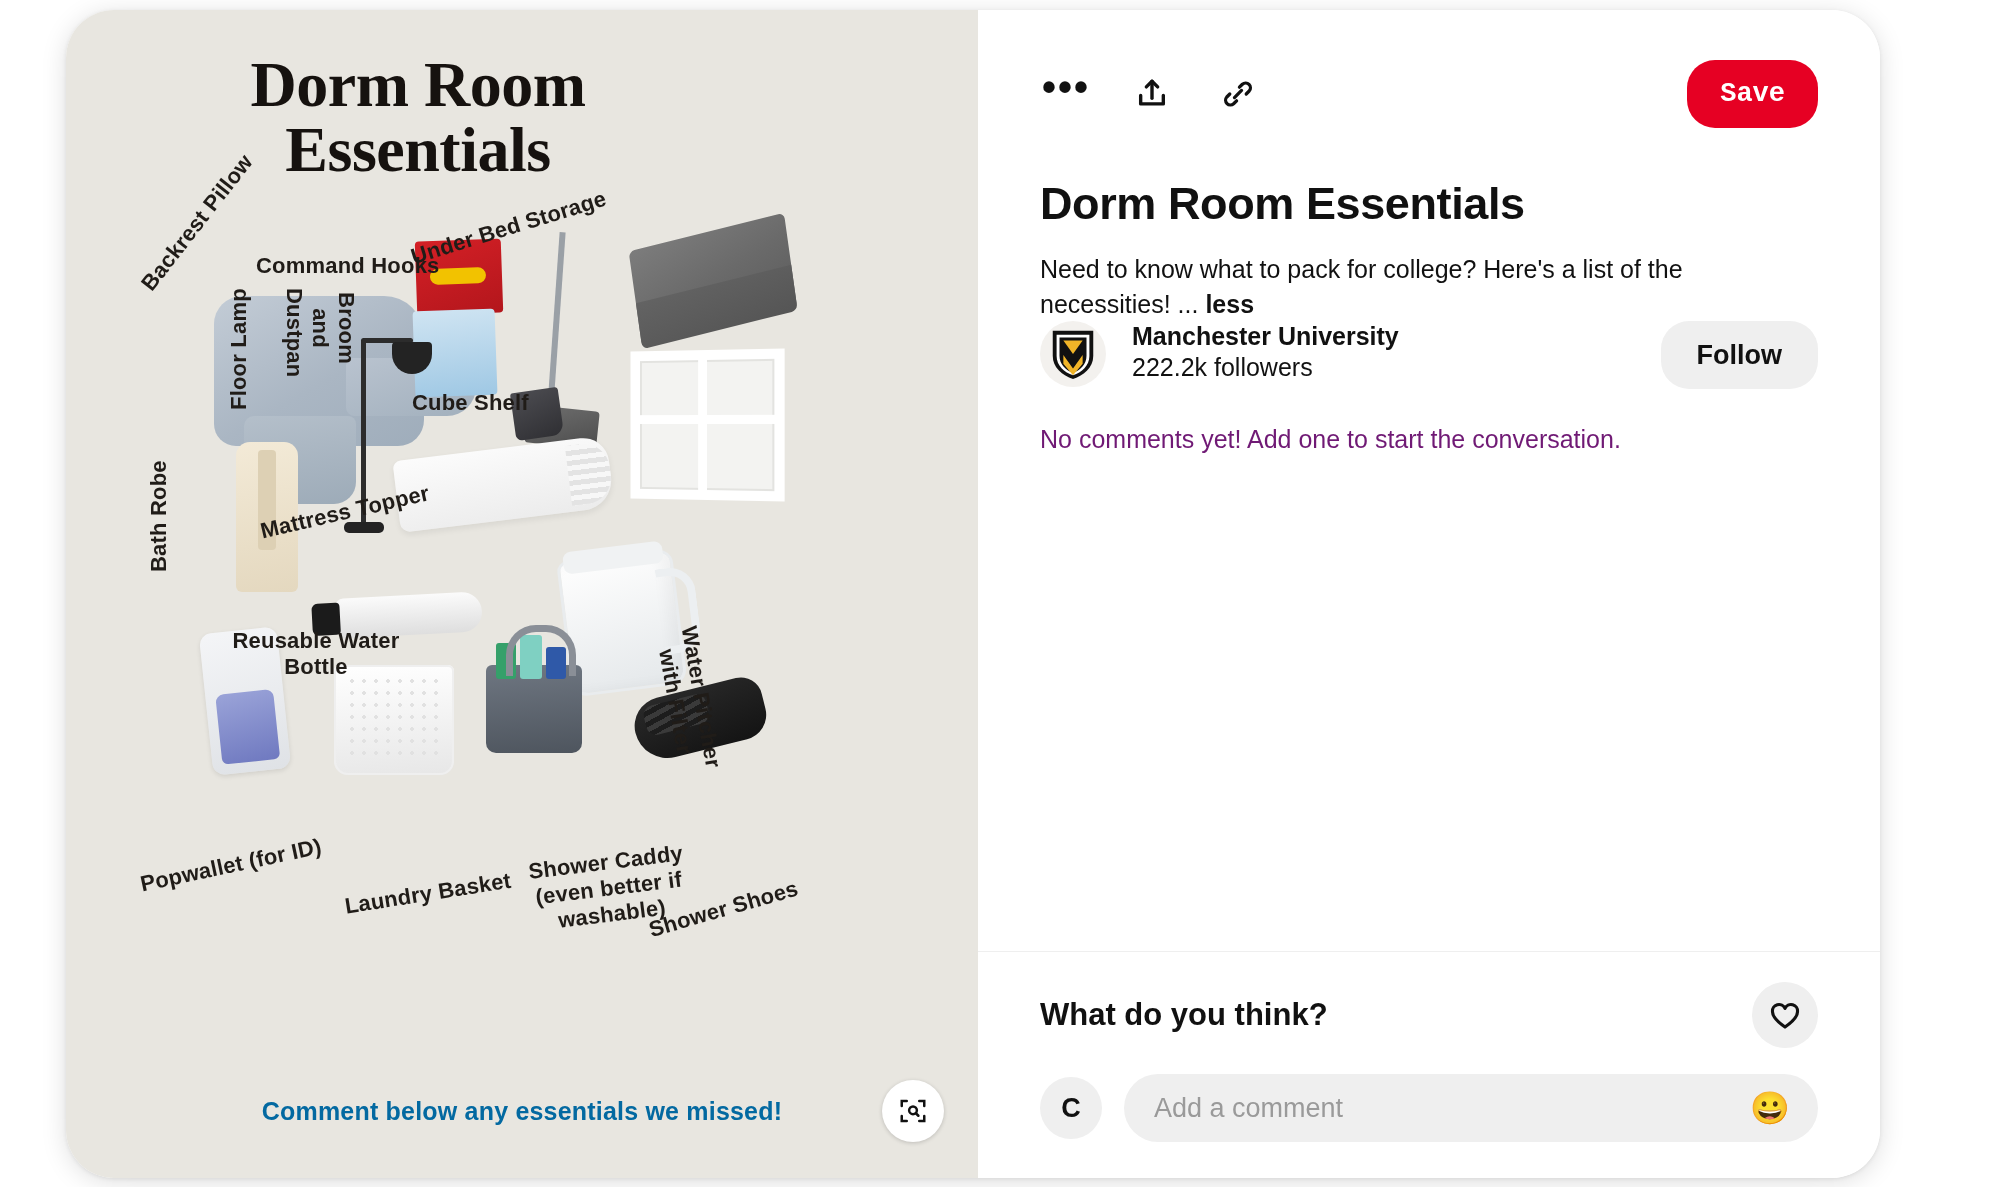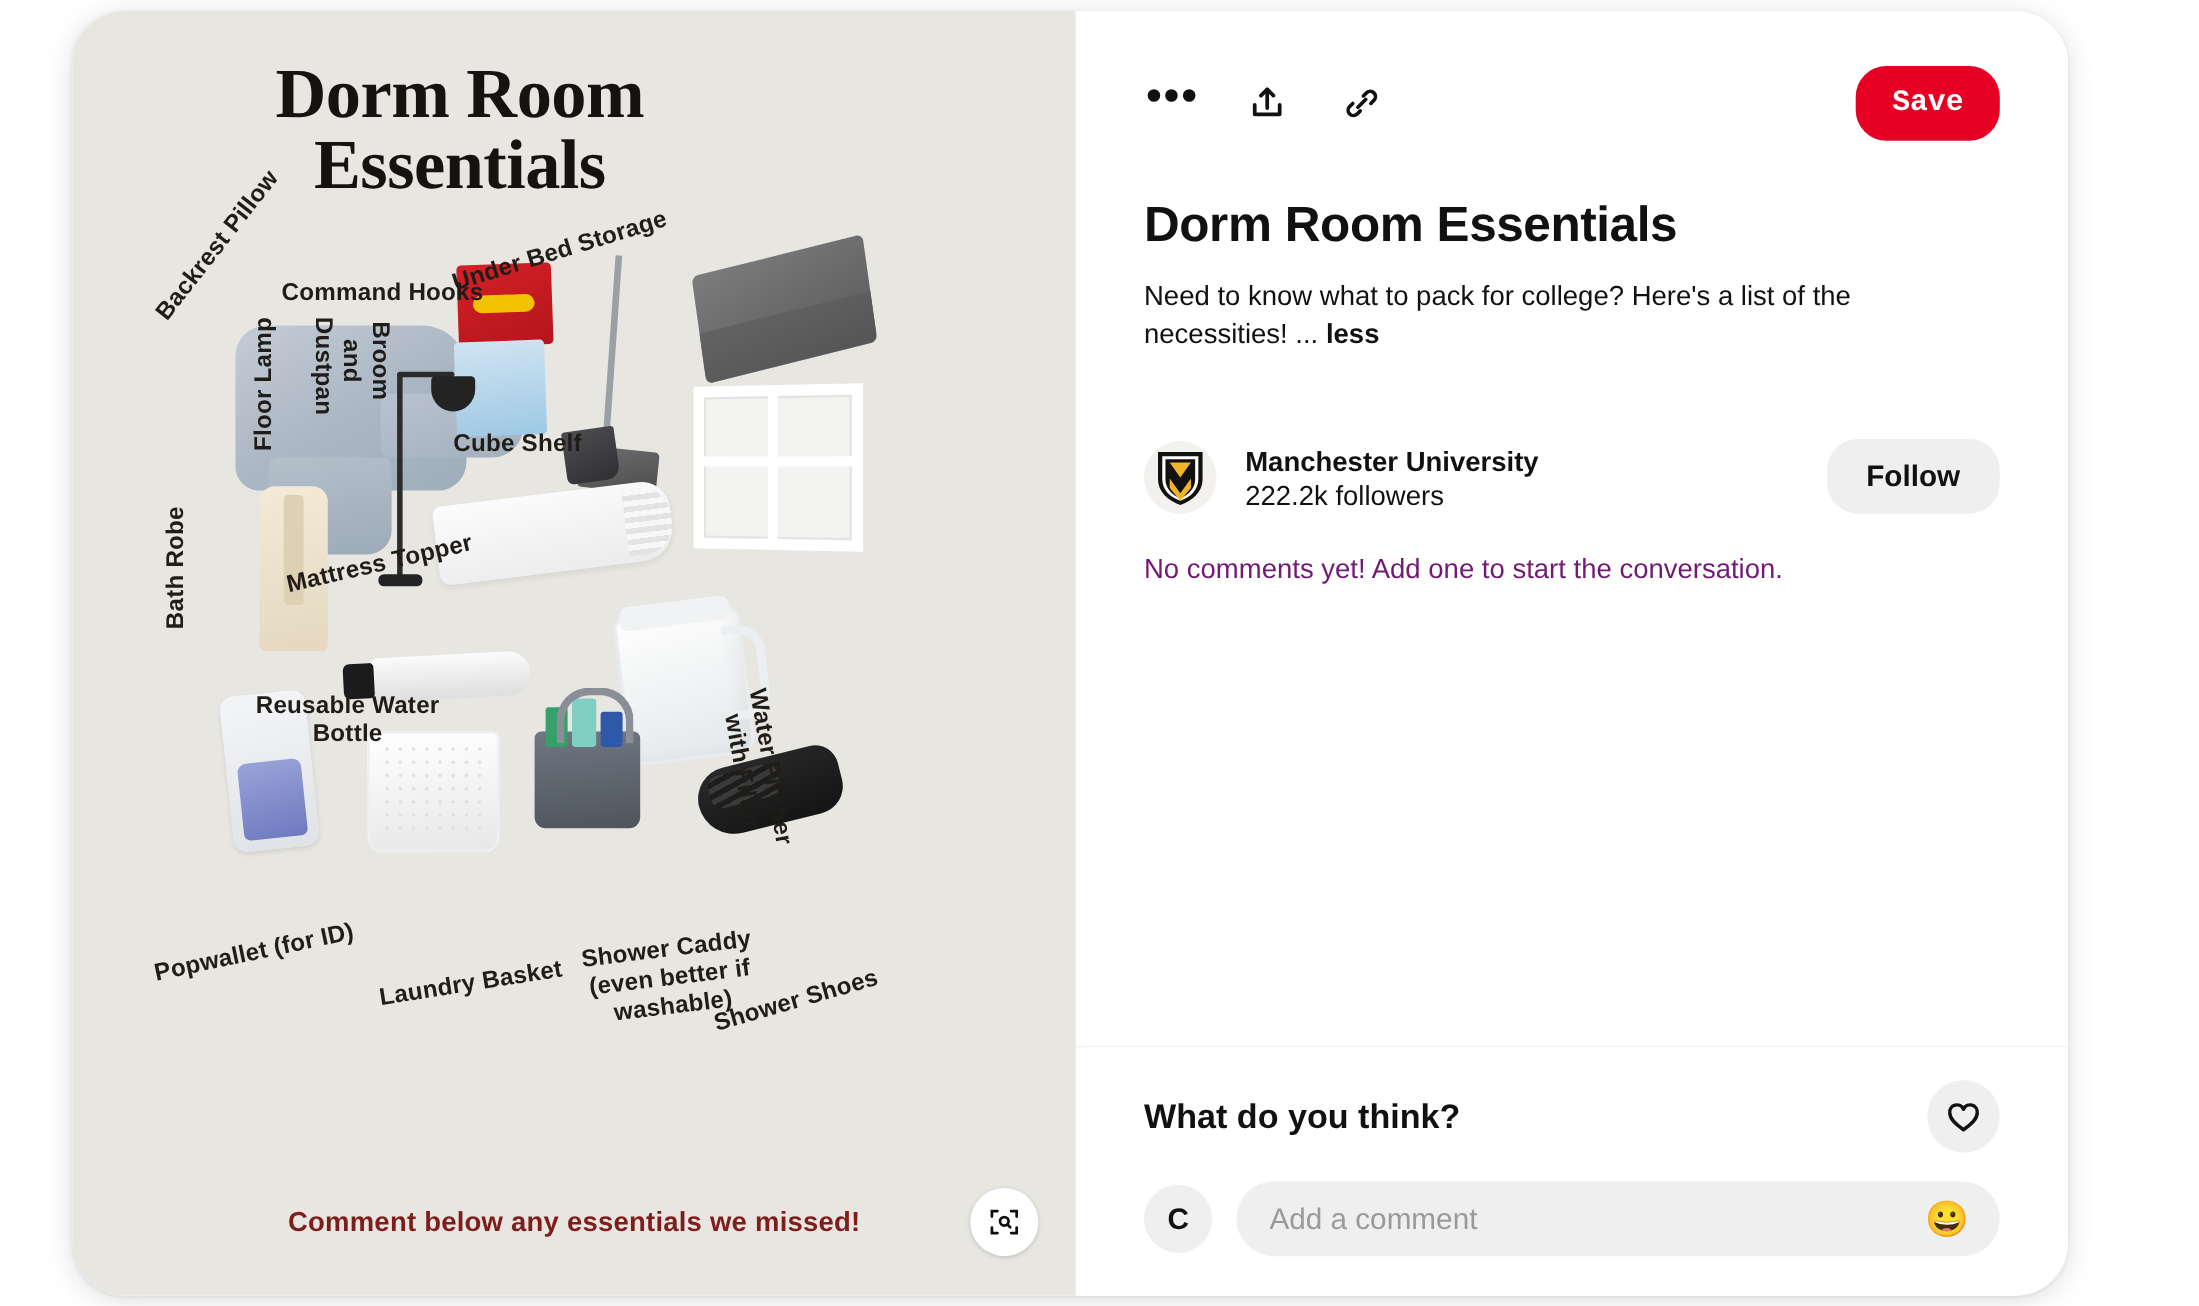--- a/index.html
+++ b/index.html
@@ -43,21 +43,21 @@
     color: #16120f;
     text-align: center;
     letter-spacing: -0.5px;
   }
   .graphic-footer {
     position: absolute;
     left: 0; right: 0; bottom: 52px;
     text-align: center;
     font-size: 25px;
     font-weight: bold;
-    color: #7f1d1d;
+    color: #0369a1;
     letter-spacing: 0.2px;
   }
 
   
   .ilabel {
     position: absolute;
     font-size: 22px;
     font-weight: bold;
     color: #201c18;
     white-space: nowrap;
@@ -317,22 +317,21 @@
     font-size: 25px;
     line-height: 1.38;
     color: #111111;
     max-width: 780px;
     margin: 0;
   }
   .pin-desc .ellipsis { color:#111; }
   .pin-desc .less { font-weight: bold; cursor: pointer; }
 
   .creator-row {
-    display: flex; align-items: flex-end;
-    margin-top: 78px;
+    display: flex; align-items: flex-start;
   }
   .avatar-logo {
     width: 66px; height: 66px; border-radius: 50%;
     background: #f3f1ee;
     display:flex; align-items:center; justify-content:center;
     flex: none;
     overflow: hidden;
   }
   .creator-text { margin-left: 26px; }
   .creator-name { font-size: 25px; font-weight: bold; color: #111; line-height: 1.25; }

